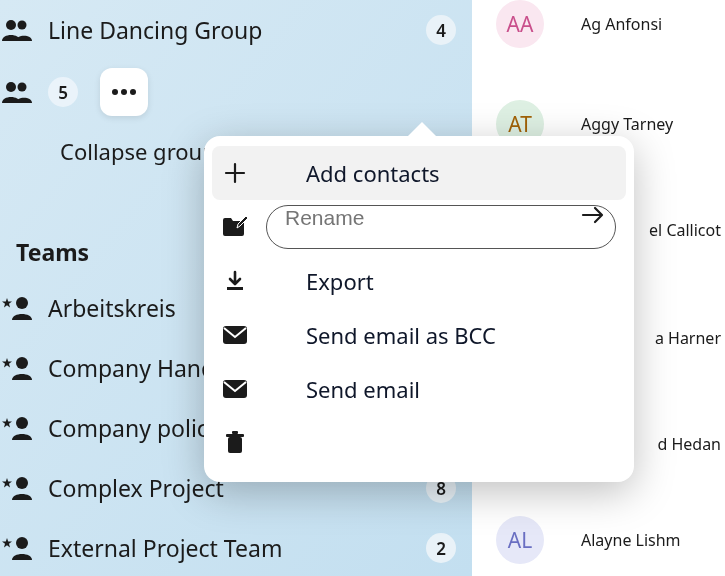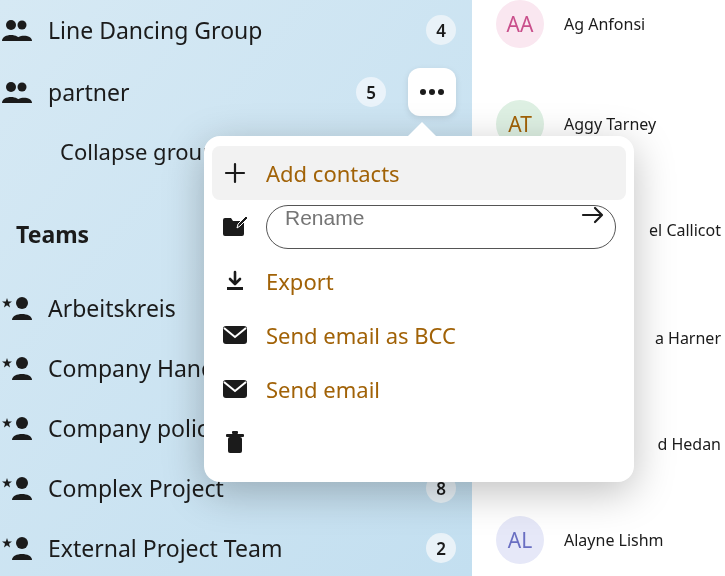--- a/index.html
+++ b/index.html
@@ -43,21 +43,21 @@
 
   .right-pane {
     position: absolute;
     left: 472px; top: 0;
     width: 253px; height: 576px;
     background: #fff;
   }
   .contact-row {
     position: absolute;
     left: 24px; right: 0;
-    display: flex; align-items: center; gap: 20px;
+    display: flex; align-items: center; gap: 37px;
     height: 48px;
   }
   .avatar {
     width: 48px; height: 48px; border-radius: 50%;
     display:flex; align-items:center; justify-content:center;
     font-size: 21px; font-weight: 400;
   }
   .contact-name { font-size: 16px; font-weight:400; color:#1b1b1b; white-space:nowrap; }
 
   .popover {
@@ -81,21 +81,21 @@
   }
   .menu-item {
     display:flex; align-items:center;
     height: 54px;
     border-radius: 8px;
     padding: 0 10px 0 8px;
     gap: 16px;
   }
   .menu-item.highlight { background: #f2f2f2; }
   .menu-icon { width: 30px; display:flex; justify-content:center; align-items:center;}
-  .menu-label { font-size: 22px; color:#a16207; }
+  .menu-label { font-size: 22px; color:#0f172a;margin-left:40px; }
   .rename-input-wrap {
     flex:1;
     display:flex; align-items:flex-start;
     border: 1.5px solid #555;
     border-radius: 22px;
     height: 44px;
     padding: 0 10px 0 18px;
     gap: 8px;
   }
   .rename-input {
@@ -123,34 +123,33 @@
 
   <div class="group-row" style="top:70px">
     <span class="group-icon">
       <svg width="30" height="22" viewBox="0 0 30 22">
           <circle cx="9" cy="6" r="5" fill="#1b1b1b"></circle>
           <circle cx="20" cy="6" r="4.5" fill="#1b1b1b"></circle>
           <path d="M0 22 C0 14 18 14 18 22 Z" fill="#1b1b1b"></path>
           <path d="M14 22 C14 15 30 15 30 22 Z" fill="#1b1b1b"></path>
         </svg>
     </span>
-    <span class="group-label">partner</span>
     <span class="count-badge light">5</span>
     <span class="more-btn">
       <svg width="26" height="8" viewBox="0 0 26 8">
           <circle cx="4" cy="4" r="3" fill="#1b1b1b"></circle>
           <circle cx="13" cy="4" r="3" fill="#1b1b1b"></circle>
           <circle cx="22" cy="4" r="3" fill="#1b1b1b"></circle>
         </svg>
     </span>
   </div>
 
   <div class="collapse-link" style="top:136px">Collapse groups</div>
 
-  <div class="section-header" style="top:218px">Teams</div>
+  <div class="section-header" style="top:236px">Teams</div>
 
   <div class="group-row" style="top:286px">
     <span class="group-icon">
       <svg width="30" height="24" viewBox="0 0 30 24">
           <path d="M5 2 L6.2 5.5 L10 5.5 L7 7.8 L8 11.5 L5 9.3 L2 11.5 L3 7.8 L0 5.5 L3.8 5.5 Z" fill="#1b1b1b"></path>
           <circle cx="20" cy="7" r="6" fill="#1b1b1b"></circle>
           <path d="M10 24 C10 16 30 16 30 24 Z" fill="#1b1b1b"></path>
         </svg>
     </span>
     <span class="group-label">Arbeitskreis</span>

